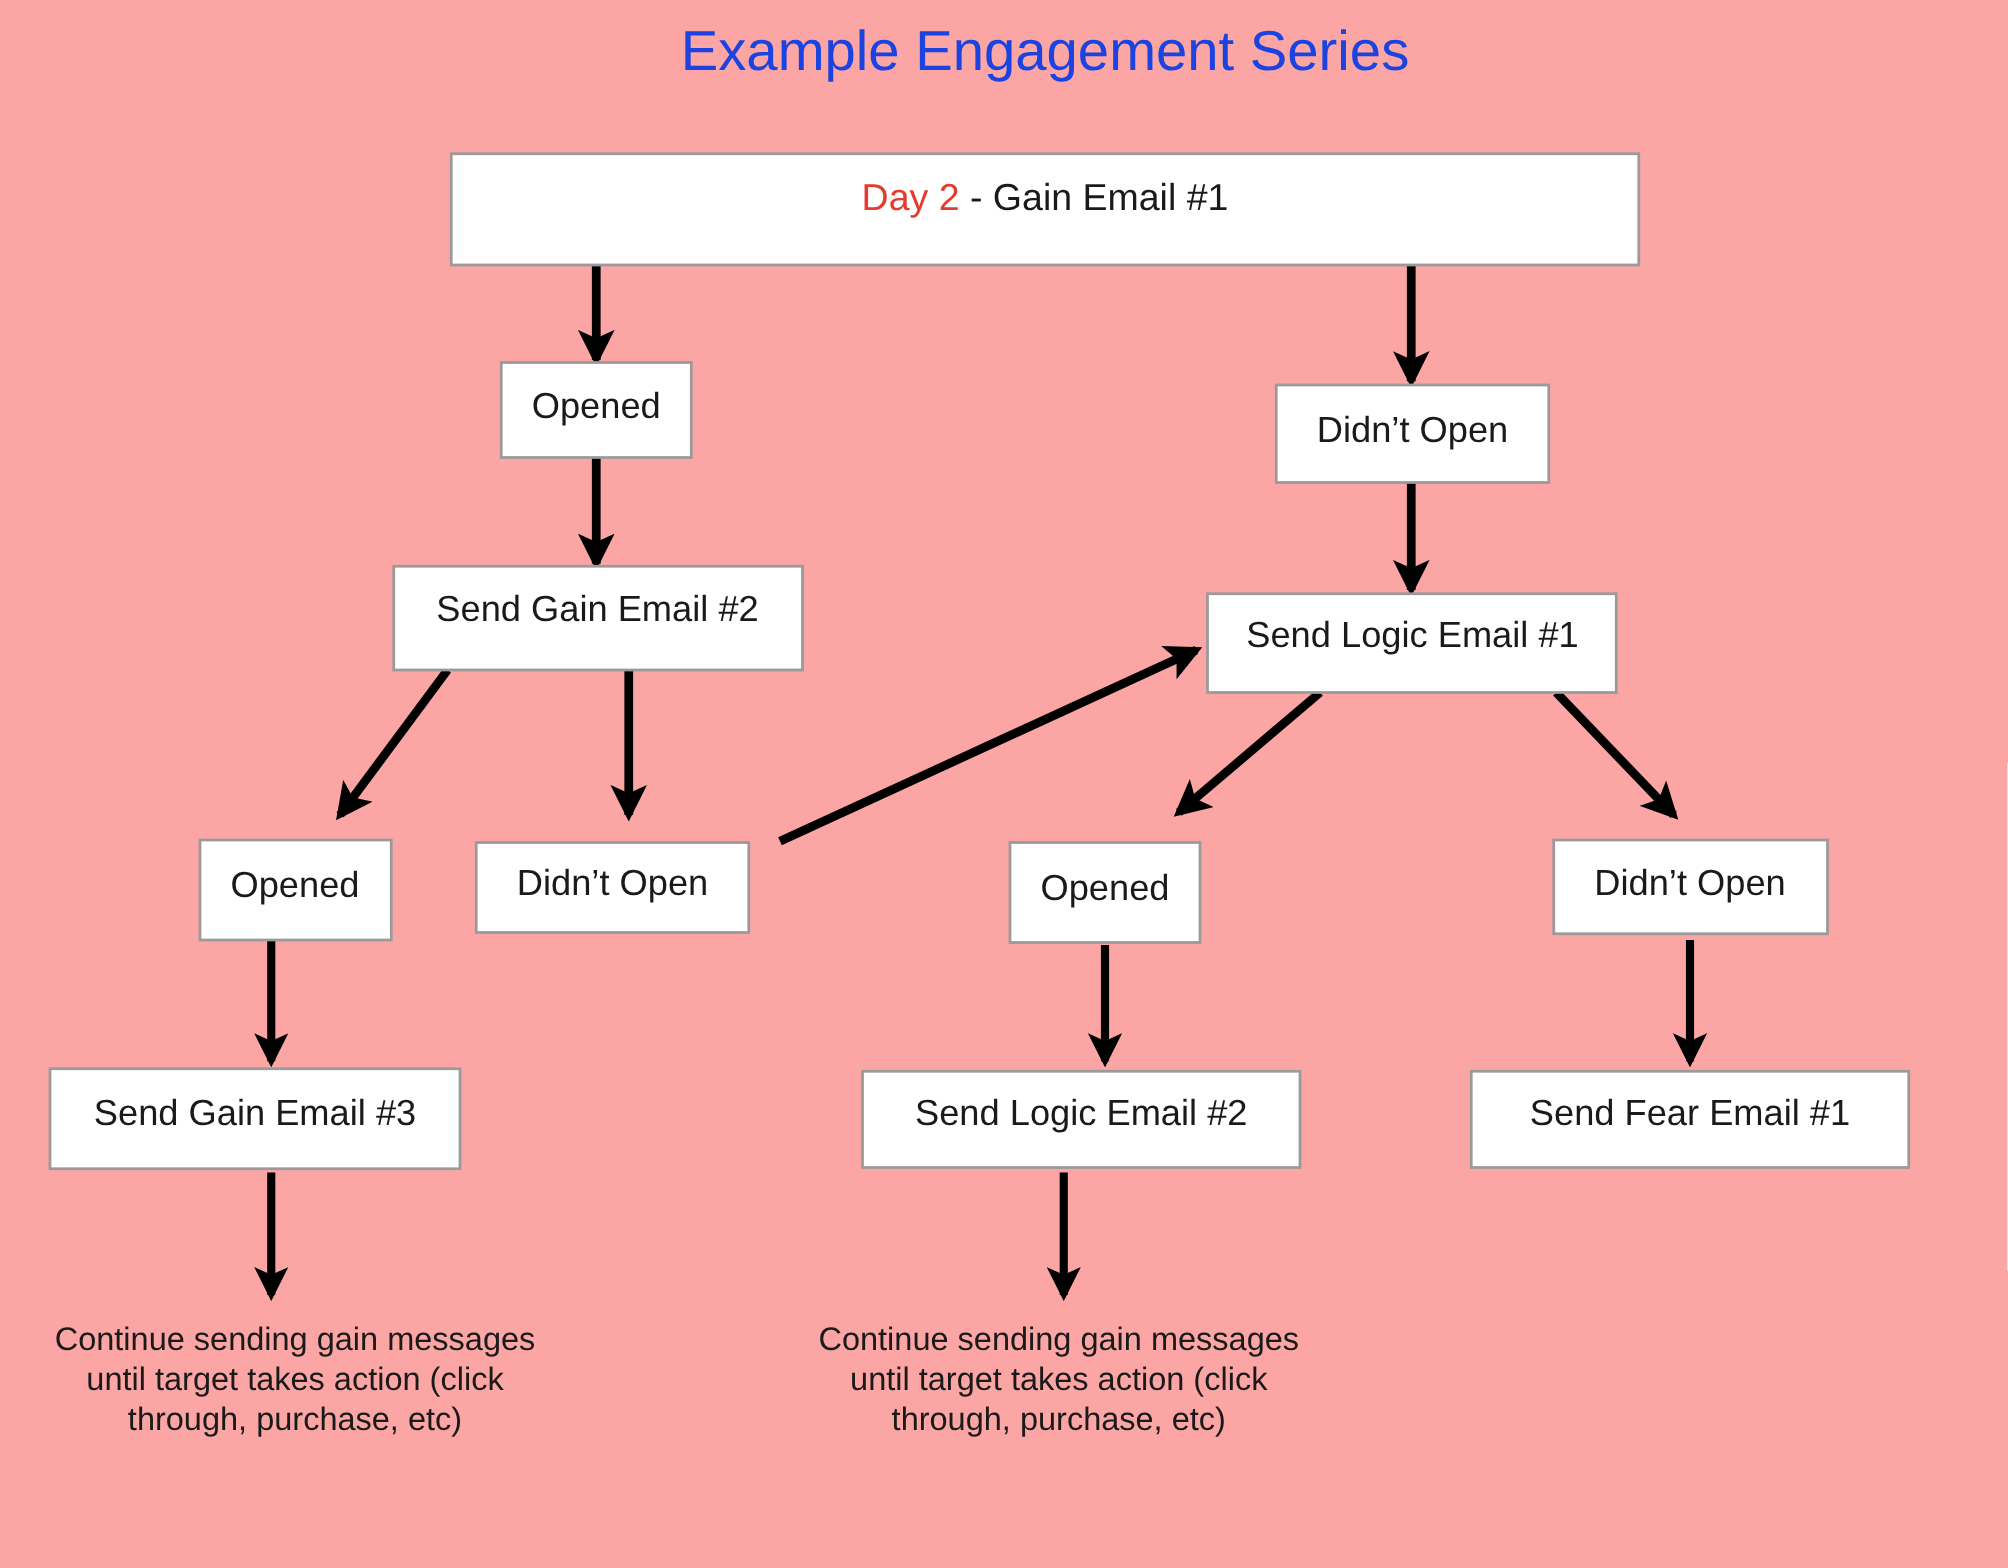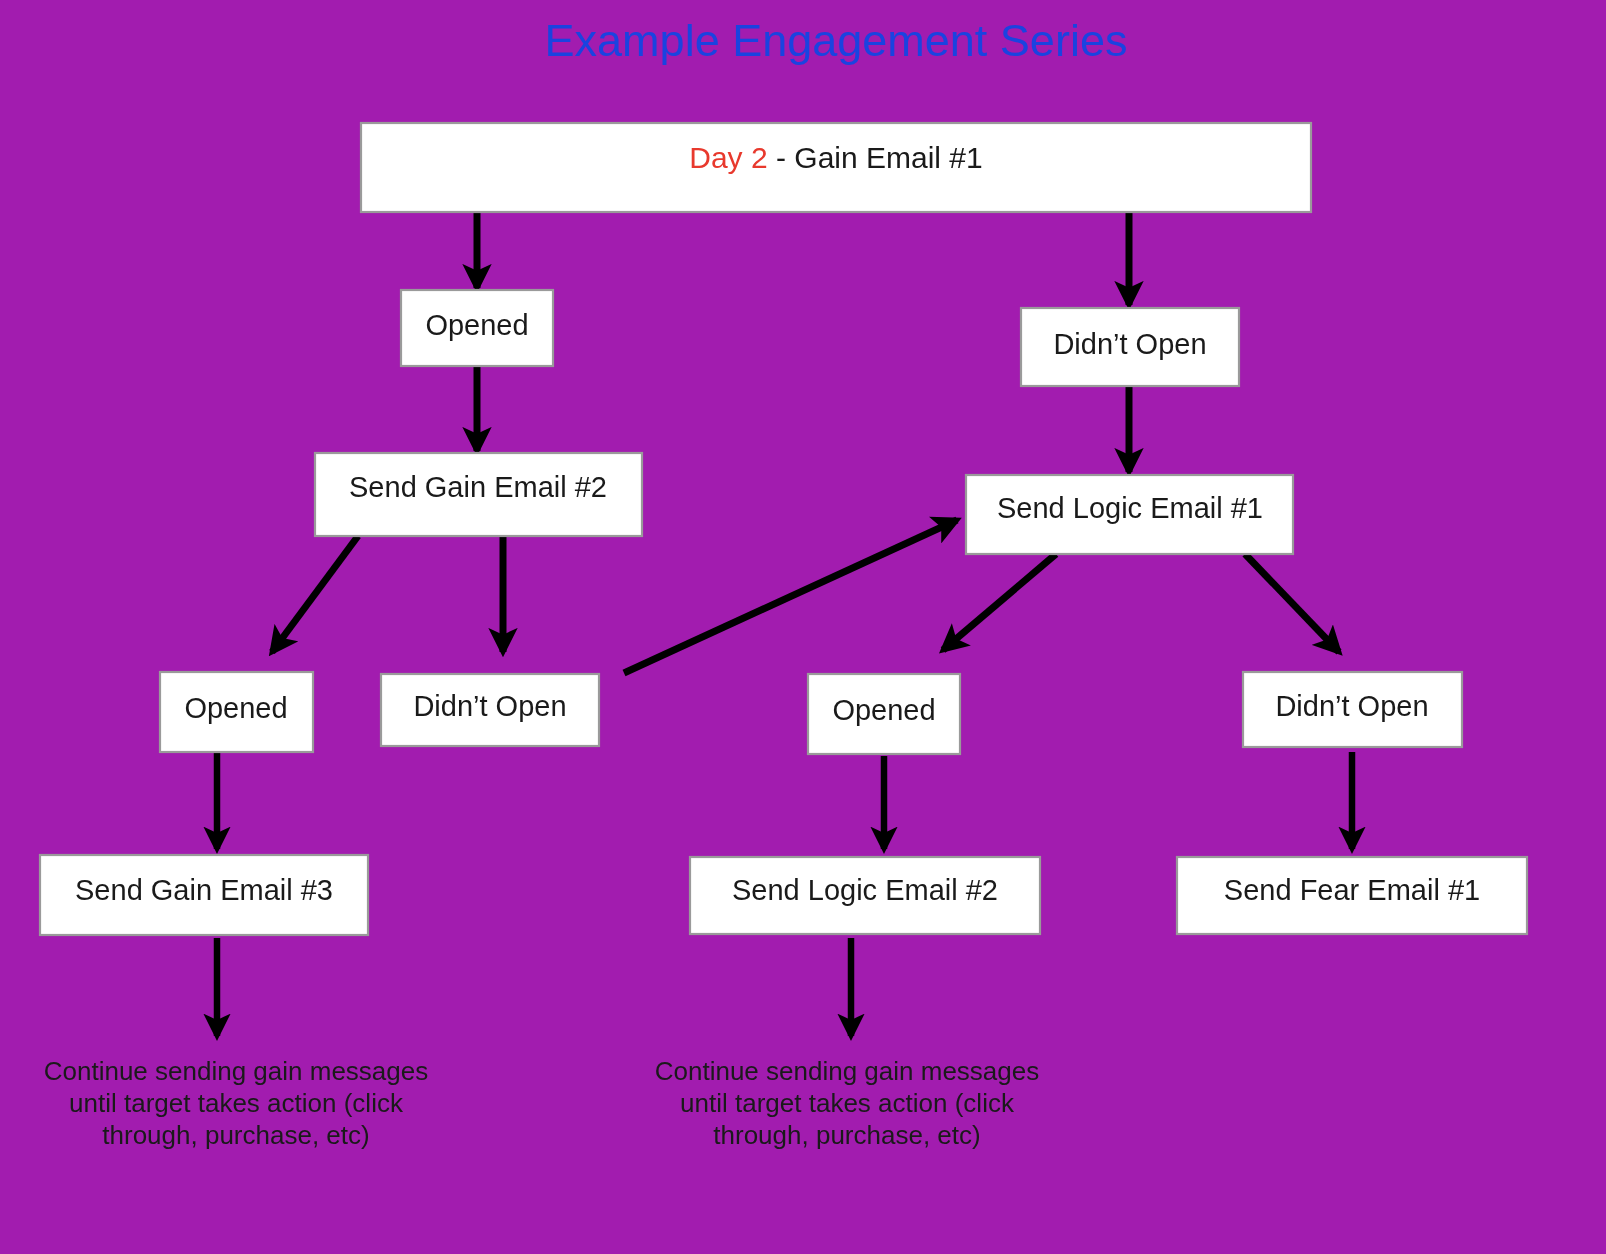--- a/index.html
+++ b/index.html
@@ -10,21 +10,21 @@
   body {
     width: 1606px;
     height: 1254px;
     font-family: "Liberation Sans", sans-serif;
     overflow: hidden;
   }
   #diagram-root {
     position: relative;
     width: 1606px;
     height: 1254px;
-    background: #a21caf;
+    background: #fca5a5;
   }
   svg.canvas {
     position: absolute;
     top: 0;
     left: 0;
     width: 1606px;
     height: 1254px;
   }
   .node-box {
     fill: #ffffff;

